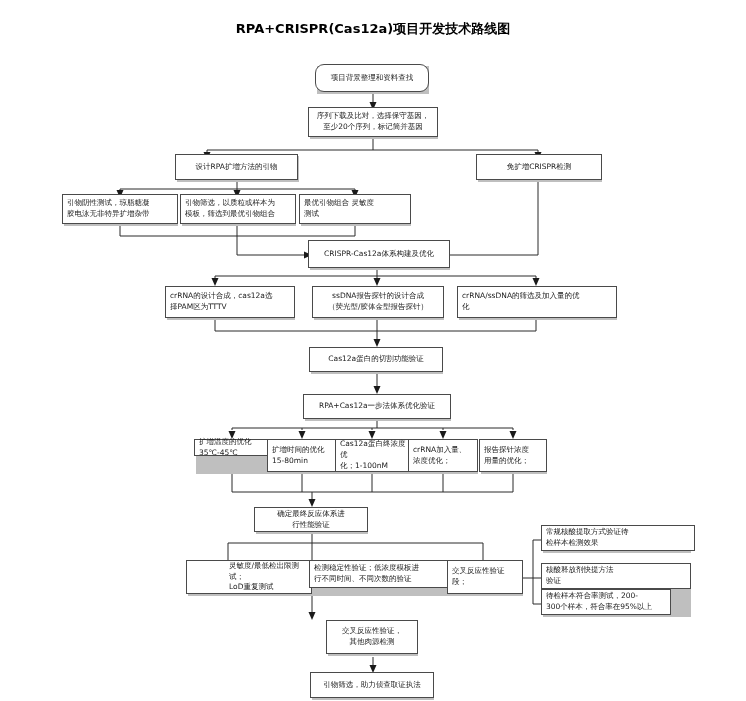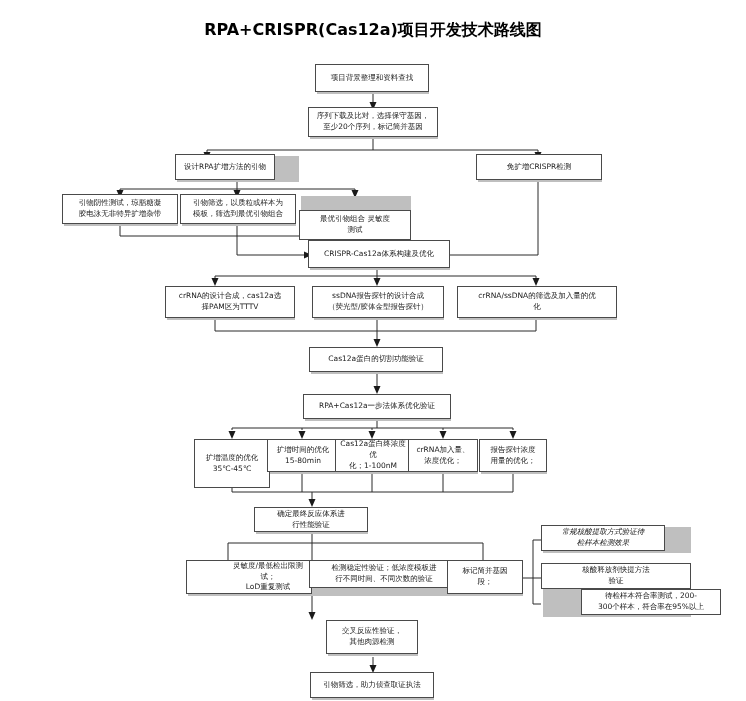--- a/index.html
+++ b/index.html
@@ -19,21 +19,21 @@
     left: 0; top: 0;
     width: 746px;
     height: 701px;
   }
   #title {
     position: absolute;
     left: 0;
     top: 20px;
     width: 746px;
     text-align: center;
-    font-size: 16px;
+    font-size: 13px;
     font-weight: bold;
     color: #000;
     letter-spacing: 0px;
   }
   .node {
     position: absolute;
     box-sizing: border-box;
     border: 1px solid #4a4a4a;
     background: #ffffff;
     color: #1a1a1a;
@@ -43,21 +43,21 @@
     align-items: center;
     z-index: 5;
   }
   .node .txt {
     display: block;
     width: 100%;
     padding: 0 4px;
     white-space: pre-line;
   }
   .node.center .txt { text-align: center; }
-  .node.left .txt { text-align: center; }
+  .node.left .txt { text-align: left; }
   .shadow {
     position: absolute;
     background: #bfbfbf;
     z-index: 2;
   }
   svg line, svg path, svg polyline {
     stroke: #2b2b2b;
     stroke-width: 1;
     fill: none;
   }
@@ -184,48 +184,48 @@
 <div class="shadow" style="left:256px;top:509px;width:112px;height:25px;"></div>
 <div class="shadow" style="left:188px;top:562px;width:124px;height:34px;"></div>
 <div class="shadow" style="left:311px;top:562px;width:148px;height:34px;"></div>
 <div class="shadow" style="left:449px;top:562px;width:74px;height:34px;"></div>
 <div class="shadow" style="left:543px;top:527px;width:148px;height:26px;"></div>
 <div class="shadow" style="left:543px;top:565px;width:148px;height:26px;"></div>
 <div class="shadow" style="left:543px;top:591px;width:148px;height:26px;"></div>
 <div class="shadow" style="left:328px;top:622px;width:90px;height:34px;"></div>
 <div class="shadow" style="left:312px;top:674px;width:122px;height:26px;"></div>
 
-<div class="node center" style="left:315px;top:64px;width:114px;height:28px;">
+<div class="node center" style="left:315px;top:64px;width:114px;height:28px;border-radius:9px;">
   <span class="txt">项目背景整理和资料查找</span>
   </div>
 
 <div class="node center" style="left:308px;top:107px;width:130px;height:30px;justify-content:flex-end;">
   <span class="txt">序列下载及比对，选择保守基因，
 至少20个序列，标记简并基因</span>
   </div>
 
-<div class="node center" style="left:175px;top:154px;width:100px;height:26px;">
+<div class="node center" style="left:175px;top:154px;width:123px;height:26px;">
   <span class="txt">设计RPA扩增方法的引物</span>
   </div>
 
 <div class="node center" style="left:476px;top:154px;width:126px;height:26px;align-items:center;">
   <span class="txt">免扩增CRISPR检测</span>
   </div>
 
 <div class="node left" style="left:62px;top:194px;width:116px;height:30px;">
   <span class="txt">引物阴性测试，琼脂糖凝
 胶电泳无非特异扩增杂带</span>
   </div>
 
 <div class="node left" style="left:180px;top:194px;width:116px;height:30px;">
   <span class="txt">引物筛选，以质粒或样本为
 模板，筛选到最优引物组合</span>
   </div>
 
-<div class="node left" style="left:299px;top:194px;width:112px;height:30px;margin-top:16px;">
+<div class="node left" style="left:299px;top:194px;width:112px;height:30px;">
   <span class="txt">最优引物组合 灵敏度
 测试</span>
   </div>
 
 <div class="node center" style="left:308px;top:240px;width:142px;height:28px;">
   <span class="txt">CRISPR-Cas12a体系构建及优化</span>
   </div>
 
 <div class="node left" style="left:165px;top:286px;width:130px;height:32px;">
   <span class="txt">crRNA的设计合成，cas12a选
@@ -243,21 +243,21 @@
   </div>
 
 <div class="node center" style="left:309px;top:347px;width:134px;height:25px;">
   <span class="txt">Cas12a蛋白的切割功能验证</span>
   </div>
 
 <div class="node center" style="left:303px;top:394px;width:148px;height:25px;">
   <span class="txt">RPA+Cas12a一步法体系优化验证</span>
   </div>
 
-<div class="node left" style="left:194px;top:439px;width:76px;height:49px;">
+<div class="node left" style="left:194px;top:439px;width:76px;height:17px;">
   <span class="txt">扩增温度的优化
 35℃-45℃</span>
   </div>
 
 <div class="node left" style="left:267px;top:439px;width:72px;height:33px;">
   <span class="txt">扩增时间的优化
 15-80min</span>
   </div>
 
 <div class="node left" style="left:335px;top:439px;width:76px;height:33px;">
@@ -284,35 +284,35 @@
   <span class="txt">灵敏度/最低检出限测试；
 LoD重复测试</span>
   </div>
 
 <div class="node left" style="left:309px;top:560px;width:150px;height:28px;">
   <span class="txt">检测稳定性验证；低浓度模板进
 行不同时间、不同次数的验证</span>
   </div>
 
 <div class="node left" style="left:447px;top:560px;width:76px;height:34px;">
-  <span class="txt">标记简并基因
+  <span class="txt">交叉反应性验证
 段；</span>
   </div>
 
-<div class="node left" style="left:541px;top:525px;width:124px;height:26px;font-style:italic;">
+<div class="node left" style="left:541px;top:525px;width:154px;height:26px;">
   <span class="txt">常规核酸提取方式验证待
 检样本检测效果</span>
   </div>
 
 <div class="node left" style="left:541px;top:563px;width:150px;height:26px;">
   <span class="txt">核酸释放剂快提方法
 验证</span>
   </div>
 
-<div class="node left" style="left:541px;top:589px;width:140px;height:26px;margin-left:40px;">
+<div class="node left" style="left:541px;top:589px;width:130px;height:26px;">
   <span class="txt">待检样本符合率测试，200-
 300个样本，符合率在95%以上</span>
   </div>
 
 <div class="node center" style="left:326px;top:620px;width:92px;height:34px;">
   <span class="txt">交叉反应性验证，
 其他肉源检测</span>
   </div>
 
 <div class="node center" style="left:310px;top:672px;width:124px;height:26px;">

